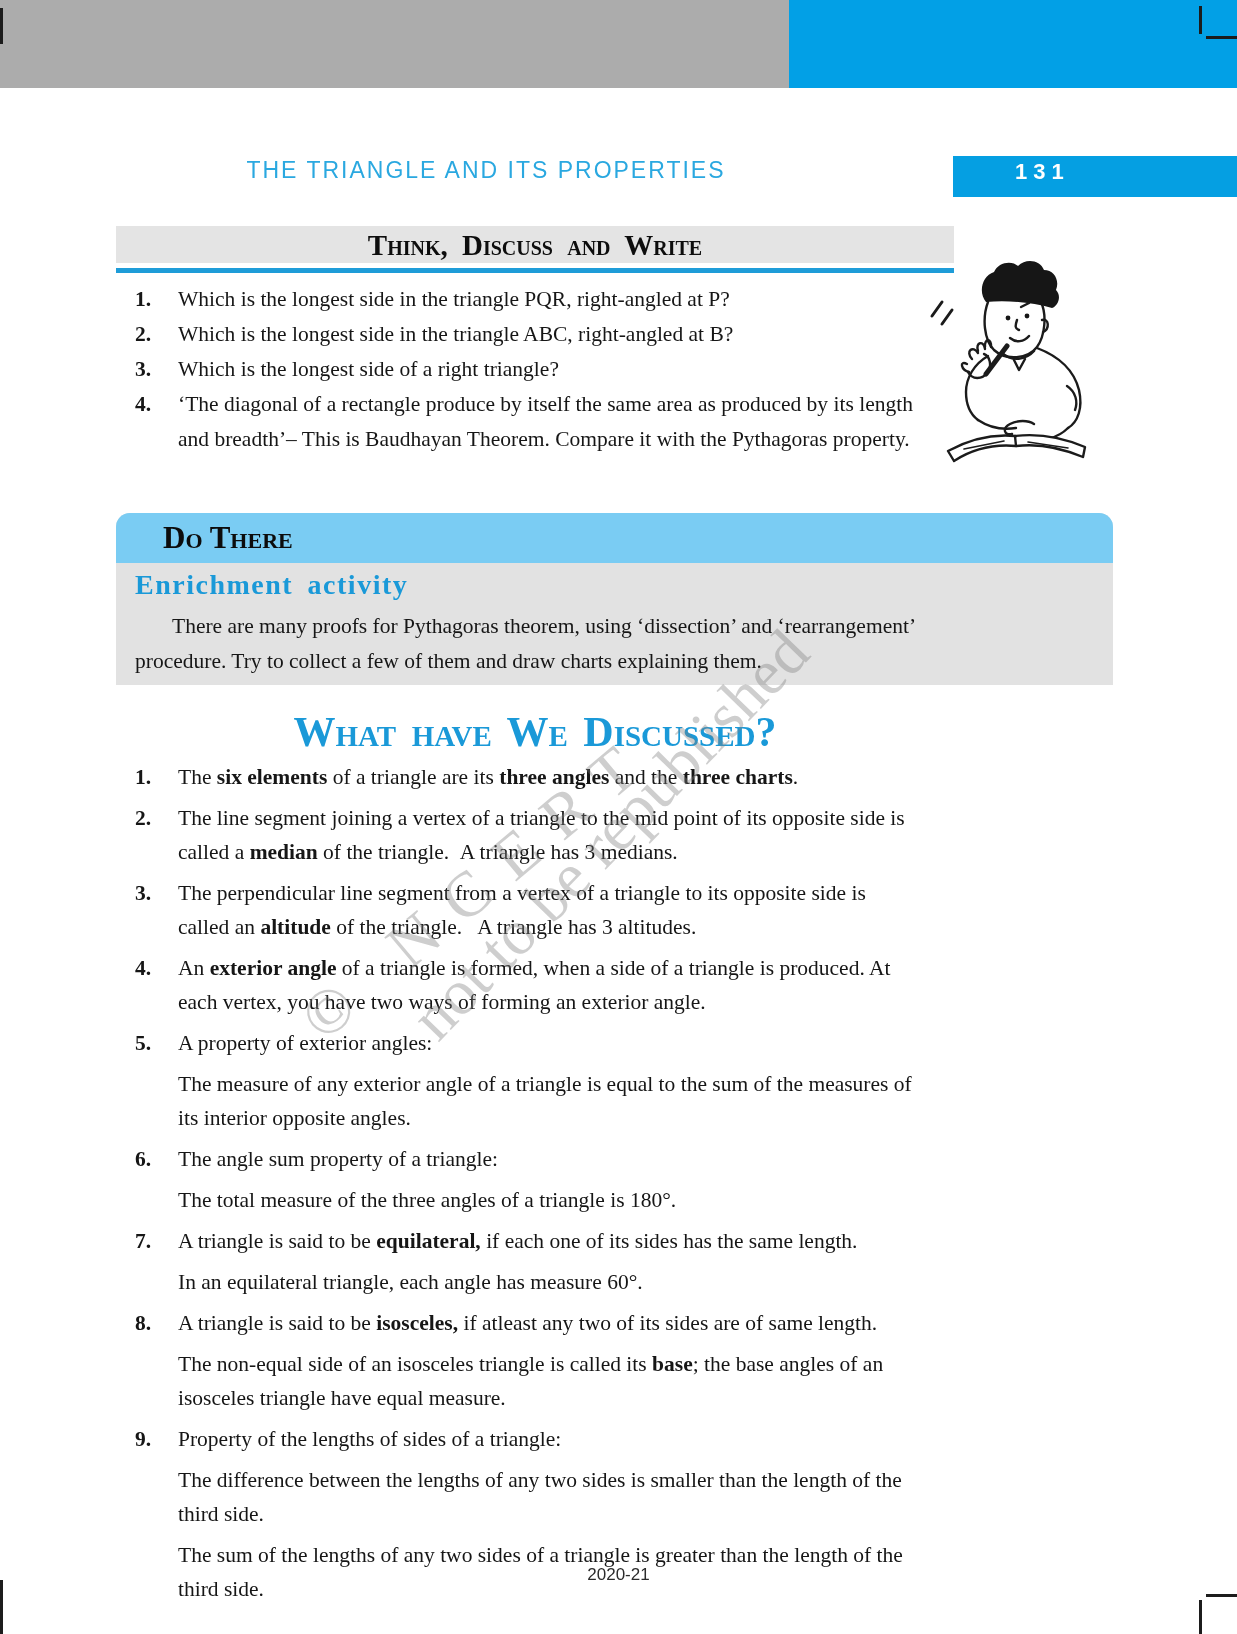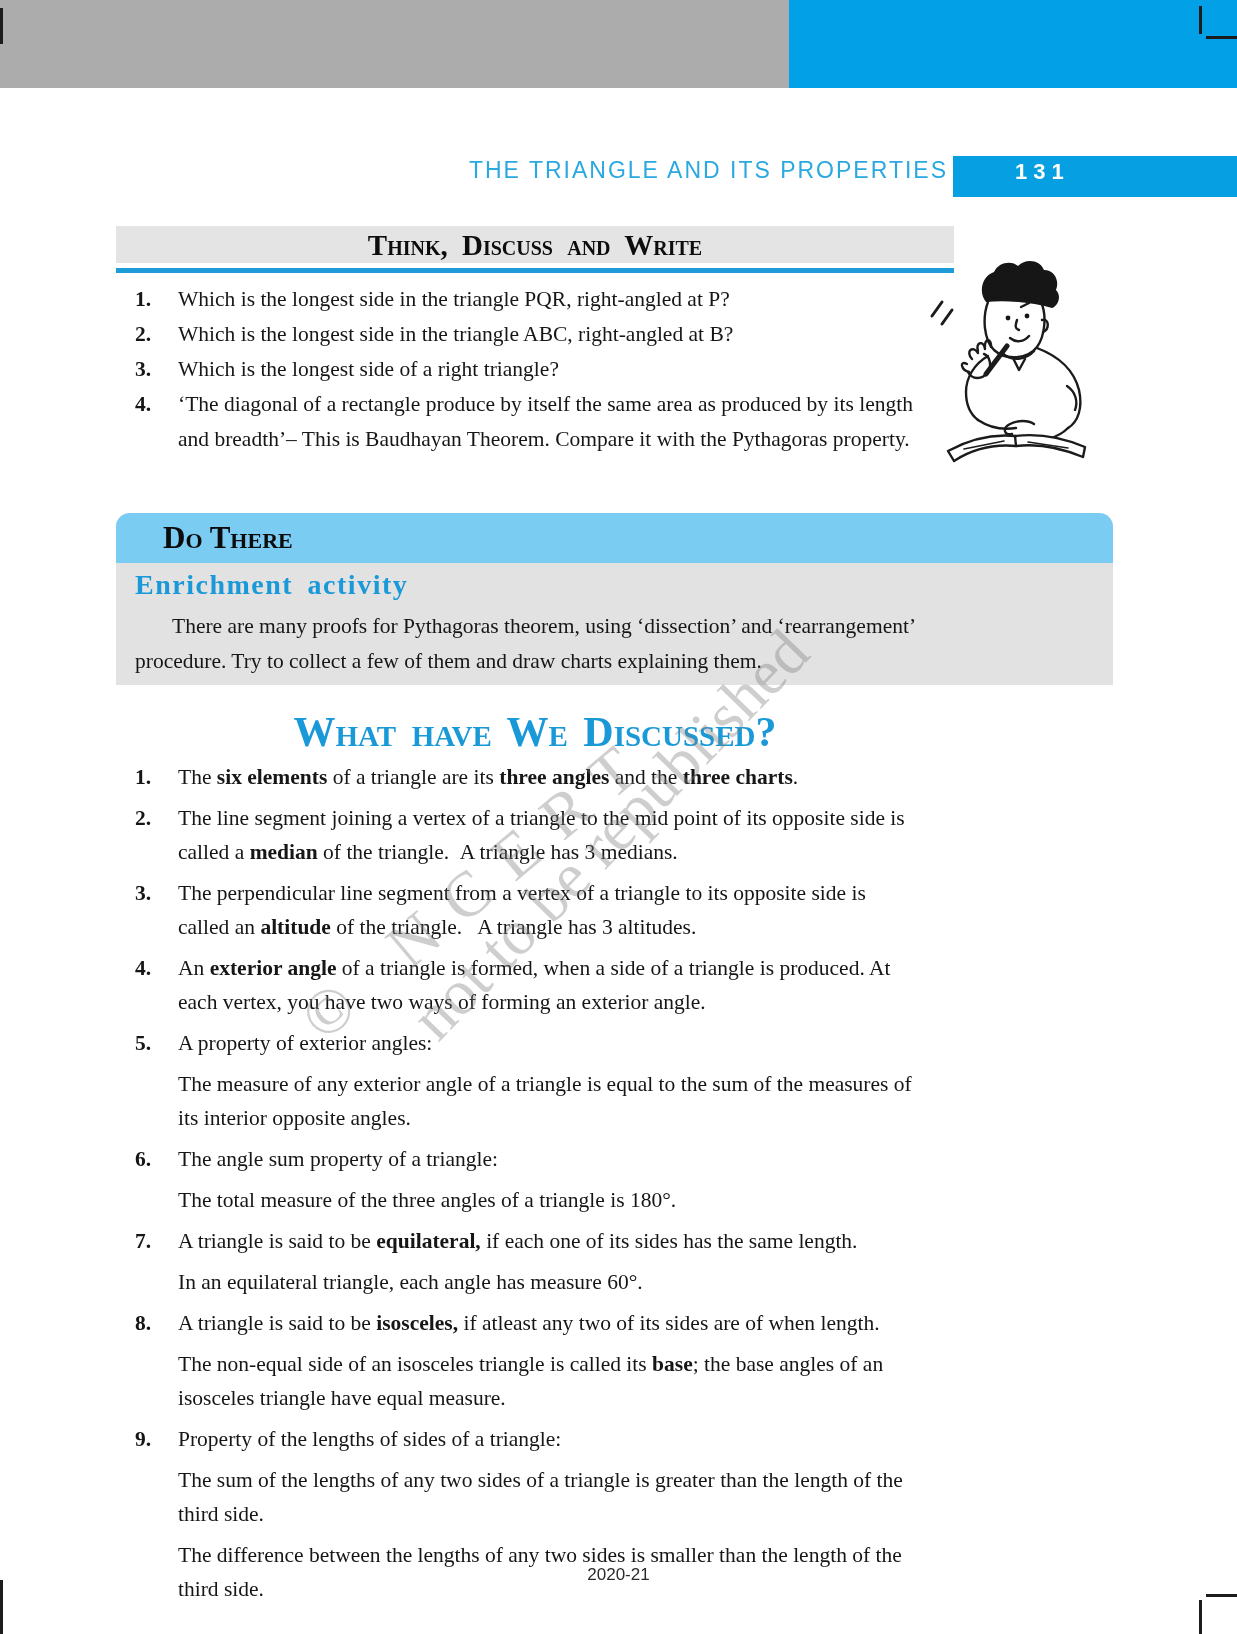--- a/index.html
+++ b/index.html
@@ -13,21 +13,21 @@
   
   .mark{position:absolute;background:#1c1c1c;}
   .mark-tl{left:0;top:8px;width:3px;height:36px;}
   .mark-tr-v{left:1199px;top:6px;width:3px;height:28px;}
   .mark-tr-h{left:1206px;top:36px;width:31px;height:3px;}
   .mark-bl{left:0;top:1580px;width:3px;height:54px;}
   .mark-br-v{left:1199px;top:1600px;width:3px;height:34px;}
   .mark-br-h{left:1206px;top:1594px;width:31px;height:3px;}
 
   
-  .page-title{position:absolute;left:0;top:157px;width:948px;text-align:right;
+  .page-title{position:absolute;left:12px;top:157px;width:948px;text-align:center;
       font-family:"Liberation Sans",sans-serif;font-size:23px;letter-spacing:2px;
       color:#2aa8e0;white-space:nowrap;}
   .page-num-box{position:absolute;left:953px;top:156px;width:284px;height:41px;background:#059fe2;
       color:#ffffff;font-family:"Liberation Sans",sans-serif;font-size:22px;font-weight:bold;
       letter-spacing:6px;line-height:31px;padding-left:62px;box-sizing:border-box;}
 
   
   .think-bar{position:absolute;left:116px;top:226px;width:838px;height:37px;background:#e4e4e4;
       text-align:center;line-height:38px;font-variant:small-caps;font-weight:bold;font-size:29px;
       word-spacing:7px;color:#0d0d0d;}
@@ -211,30 +211,30 @@
       <div class="li">
         <span class="num">7.</span>
         <div class="ptxt">
           <p><span>A triangle is said to be </span><span class="b">equilateral,</span><span> if each one of its sides has the same length.</span></p>
           <p><span>In an equilateral triangle, each angle has measure 60°.</span></p>
         </div>
       </div>
       <div class="li">
         <span class="num">8.</span>
         <div class="ptxt">
-          <p><span>A triangle is said to be </span><span class="b">isosceles,</span><span> if atleast any two of its sides are of when length.</span></p>
+          <p><span>A triangle is said to be </span><span class="b">isosceles,</span><span> if atleast any two of its sides are of same length.</span></p>
           <p><span>The non-equal side of an isosceles triangle is called its </span><span class="b">base</span><span>; the base angles of an isosceles triangle have equal measure.</span></p>
         </div>
       </div>
       <div class="li">
         <span class="num">9.</span>
         <div class="ptxt">
           <p><span>Property of the lengths of sides of a triangle:</span></p>
+          <p><span>The difference between the lengths of any two sides is smaller than the length of the third side.</span></p>
           <p><span>The sum of the lengths of any two sides of a triangle is greater than the length of the third side.</span></p>
-          <p><span>The difference between the lengths of any two sides is smaller than the length of the third side.</span></p>
         </div>
       </div>
     </div>
 
   <div class="wm wm1">© NCERT</div>
   <div class="wm wm2">not to be republished</div>
 
   <div class="footer">2020-21</div>
 </div>
 

